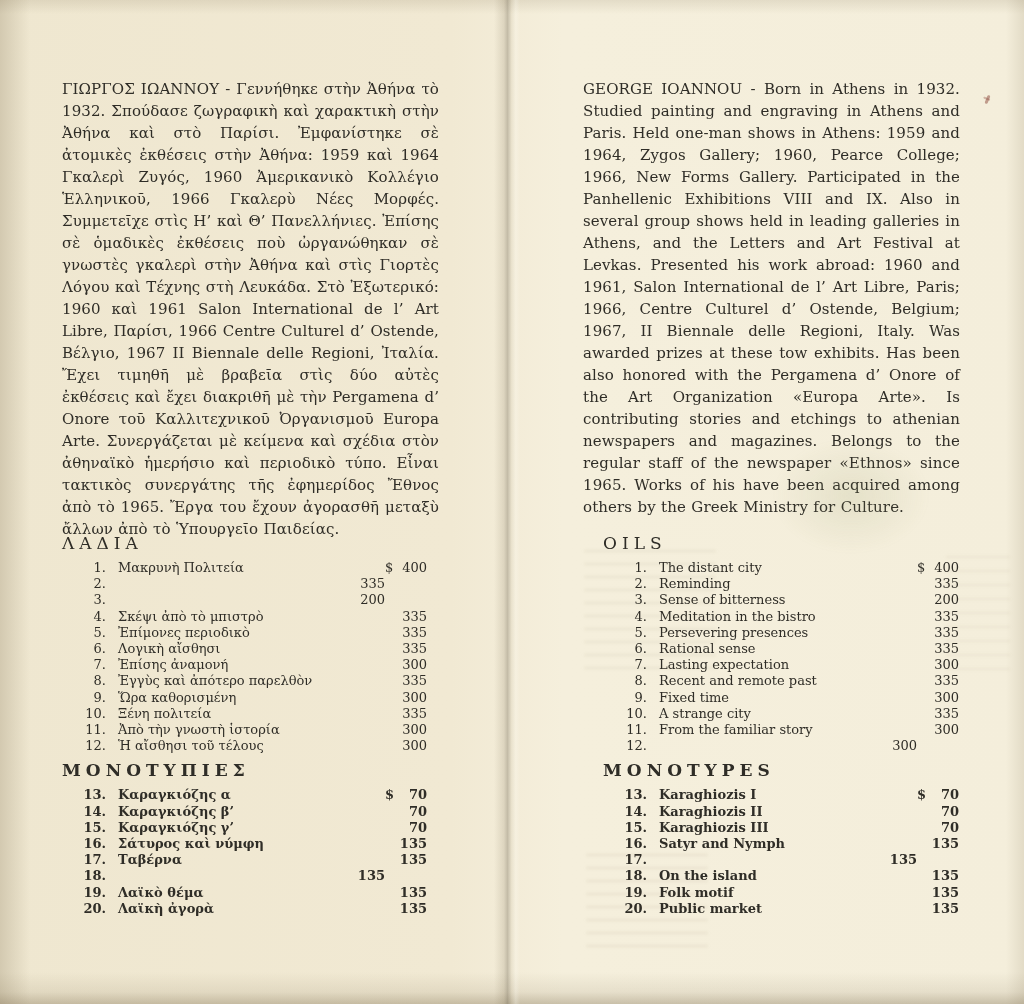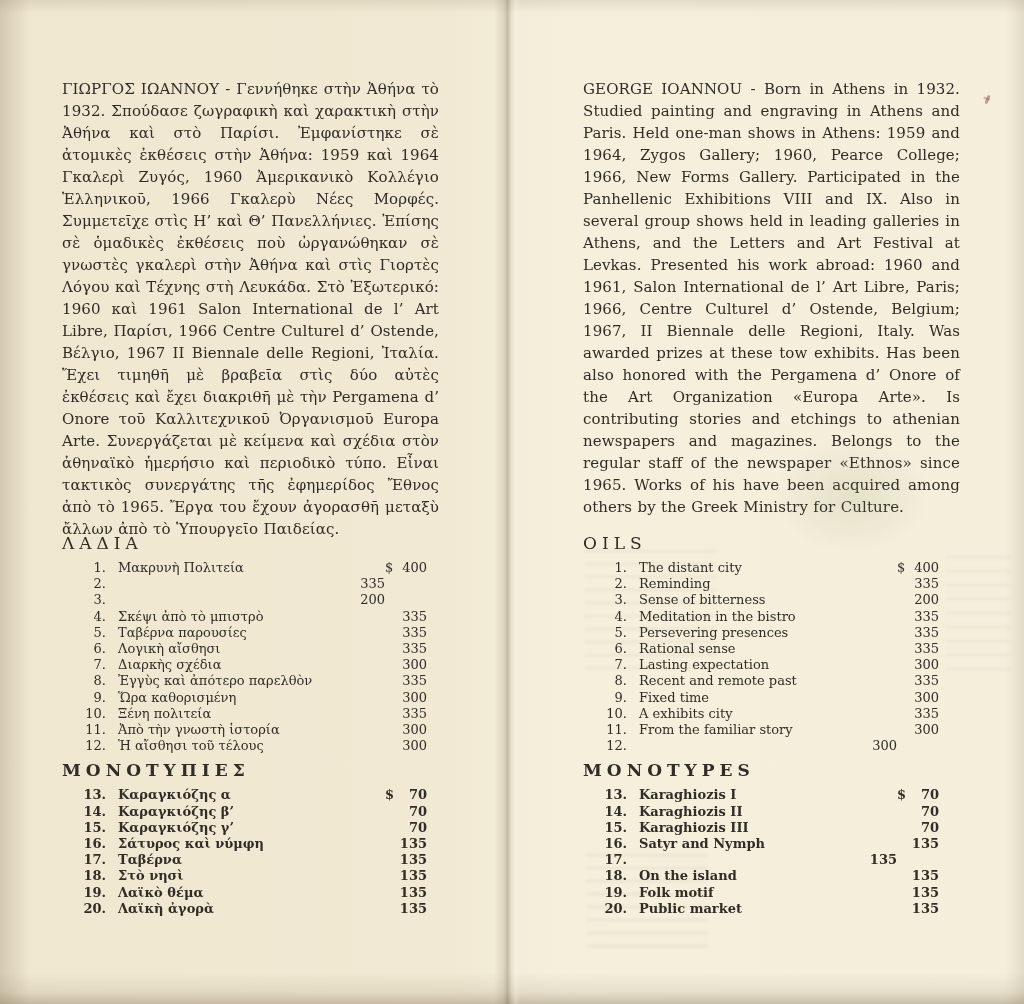--- a/index.html
+++ b/index.html
@@ -26,21 +26,21 @@
   .page { position:absolute; top:78px; width:377px; height:880px; }
   .page-left  { left:62px; }
   .page-right { left:583px; }
 
   .bio {
     font-size:15px; line-height:22px; text-align:justify;
     letter-spacing:0.1px; word-spacing:0.5px;
   }
 
   .catalog { position:absolute; left:0; top:455px; width:365px; }
-  .page-right .catalog { width:356px; }
+  .page-right .catalog { width:356px;margin-left:20px; }
 
   .sec-heading { font-size:17px; letter-spacing:5px; }
   .section + .section { margin-top:6px;font-weight:bold; }
   .list { margin-top:7px; margin-bottom:6px; }
 
   .row { display:grid; grid-template-columns:56px 1fr 42px; font-size:13px; line-height:16.2px; }
   .num { text-align:right; padding-right:12px; }
   .pricecell { display:flex; }
   .price { margin-left:auto; }
 
@@ -112,37 +112,37 @@
             <div class="row">
               <span class="num">4.</span>
               <span class="title">Σκέψι ἀπὸ τὸ μπιστρὸ</span>
               <span class="pricecell">
                 <span class="cur"></span>
                 <span class="price">335</span>
               </span>
             </div>
             <div class="row">
               <span class="num">5.</span>
-              <span class="title">Ταβέρνα παρουσίες</span>
+              <span class="title">Ἐπίμονες περιοδικὸ</span>
               <span class="pricecell">
                 <span class="cur"></span>
                 <span class="price">335</span>
               </span>
             </div>
             <div class="row">
               <span class="num">6.</span>
               <span class="title">Λογικὴ αἴσθησι</span>
               <span class="pricecell">
                 <span class="cur"></span>
                 <span class="price">335</span>
               </span>
             </div>
             <div class="row">
               <span class="num">7.</span>
-              <span class="title">Διαρκὴς σχέδια</span>
+              <span class="title">Ἐπίσης ἀναμονή</span>
               <span class="pricecell">
                 <span class="cur"></span>
                 <span class="price">300</span>
               </span>
             </div>
             <div class="row">
               <span class="num">8.</span>
               <span class="title">Ἐγγὺς καὶ ἀπότερο παρελθὸν</span>
               <span class="pricecell">
                 <span class="cur"></span>
@@ -221,21 +221,20 @@
             <div class="row">
               <span class="num">17.</span>
               <span class="title">Ταβέρνα</span>
               <span class="pricecell">
                 <span class="cur"></span>
                 <span class="price">135</span>
               </span>
             </div>
             <div class="row">
               <span class="num">18.</span>
-              <span class="title">Στὸ νησὶ</span>
               <span class="pricecell">
                 <span class="cur"></span>
                 <span class="price">135</span>
               </span>
             </div>
             <div class="row">
               <span class="num">19.</span>
               <span class="title">Λαϊκὸ θέμα</span>
               <span class="pricecell">
                 <span class="cur"></span>
@@ -328,21 +327,21 @@
             <div class="row">
               <span class="num">9.</span>
               <span class="title">Fixed time</span>
               <span class="pricecell">
                 <span class="cur"></span>
                 <span class="price">300</span>
               </span>
             </div>
             <div class="row">
               <span class="num">10.</span>
-              <span class="title">A exhibits city</span>
+              <span class="title">A strange city</span>
               <span class="pricecell">
                 <span class="cur"></span>
                 <span class="price">335</span>
               </span>
             </div>
             <div class="row">
               <span class="num">11.</span>
               <span class="title">From the familiar story</span>
               <span class="pricecell">
                 <span class="cur"></span>

